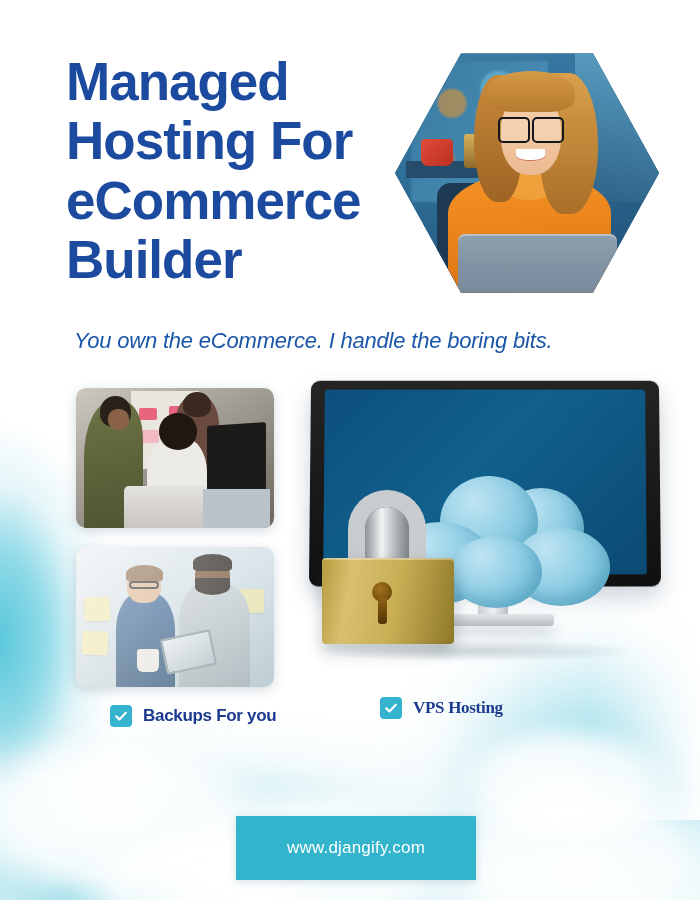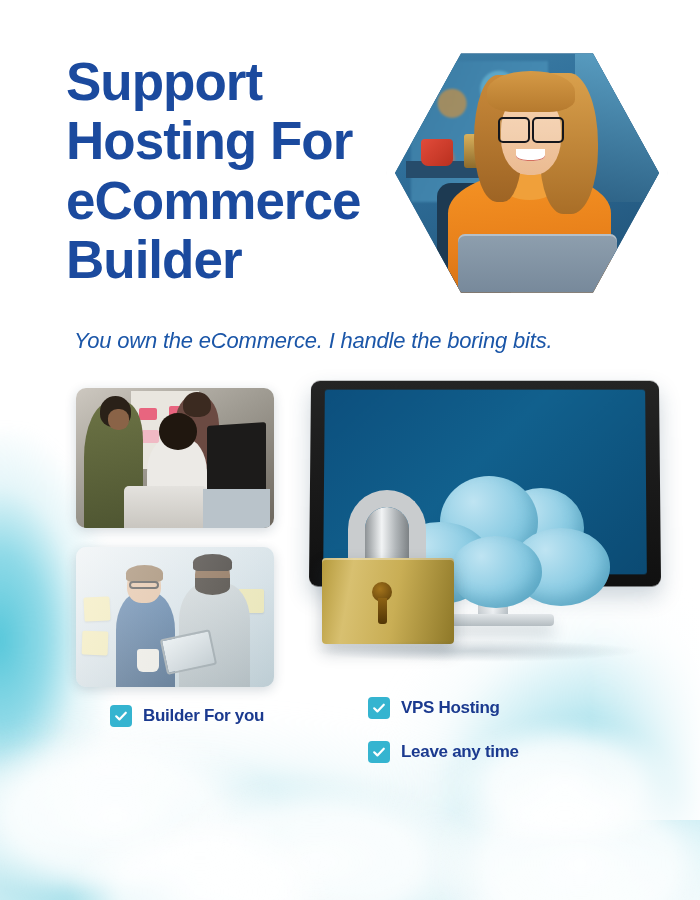--- a/index.html
+++ b/index.html
@@ -295,21 +295,21 @@
     border-radius:0 0 3px 3px;
   }
   .hero-shadow{
     position:absolute; left:10px; top:262px; width:330px; height:22px;
     background:radial-gradient(ellipse at 50% 50%, rgba(40,70,90,.22), rgba(255,255,255,0) 70%);
   }
 
   
   .checklist{ position:absolute; z-index:6; }
   .col-left{ left:110px; top:705px; }
-  .col-right{ left:368px; top:697px; }
+  .col-right{ left:380px; top:697px;font-family:Liberation Serif, serif; }
   .check-item{
     display:flex; align-items:center;
     margin-bottom:22px;
   }
   .check-box{
     width:22px; height:22px; flex:0 0 22px;
     background:#35b4d0;
     border-radius:4px;
     display:flex; align-items:center; justify-content:center;
     margin-right:11px;
@@ -344,21 +344,21 @@
     <div class="bg-bottom"></div>
     <div class="bg-bottom-right"></div>
     <div class="cloud-puff cp1"></div>
     <div class="cloud-puff cp2"></div>
     <div class="cloud-puff cp3"></div>
     <div class="cloud-puff cp4"></div>
     <div class="cloud-puff cp5"></div>
     <div class="bg-fade-right"></div>
   </div>
 
-  <h1 class="headline">Support Hosting For eCommerce Builder</h1>
+  <h1 class="headline">Managed Hosting For eCommerce Builder</h1>
 
   <p class="tagline">You own the eCommerce. I handle the boring bits.</p>
 
   <div class="hex-wrap">
     <div class="hex-outer"></div>
     <div class="hex-inner">
       <div class="pr-room"></div>
       <div class="pr-wallart"></div>
       <div class="pr-shelf"></div>
       <div class="pr-cup"></div>
@@ -439,42 +439,37 @@
   </div>
 
   <div class="checklist col-left">
 
     <div class="check-item">
       <span class="check-box">
         <svg width="14" height="14" viewBox="0 0 14 14" aria-hidden="true">
           <path d="M2.2 7.3 L5.4 10.4 L11.8 3.7" fill="none" stroke="#ffffff" stroke-width="2.2" stroke-linecap="round" stroke-linejoin="round"></path>
         </svg>
       </span>
-      <span class="check-label">Builder For you</span>
+      <span class="check-label">Backups For you</span>
     </div>
 
 
   </div>
 
   <div class="checklist col-right">
 
     <div class="check-item">
       <span class="check-box">
         <svg width="14" height="14" viewBox="0 0 14 14" aria-hidden="true">
           <path d="M2.2 7.3 L5.4 10.4 L11.8 3.7" fill="none" stroke="#ffffff" stroke-width="2.2" stroke-linecap="round" stroke-linejoin="round"></path>
         </svg>
       </span>
       <span class="check-label">VPS Hosting</span>
     </div>
 
-    <div class="check-item">
-      <span class="check-box">
-        <svg width="14" height="14" viewBox="0 0 14 14" aria-hidden="true">
-          <path d="M2.2 7.3 L5.4 10.4 L11.8 3.7" fill="none" stroke="#ffffff" stroke-width="2.2" stroke-linecap="round" stroke-linejoin="round"></path>
-        </svg>
-      </span>
-      <span class="check-label">Leave any time</span>
-    </div>
-
-  </div>
-
+
+  </div>
+
+  <div class="cta">
+    <span class="cta-text">www.djangify.com</span>
+  </div>
 
 </div>
 
 </body></html>

